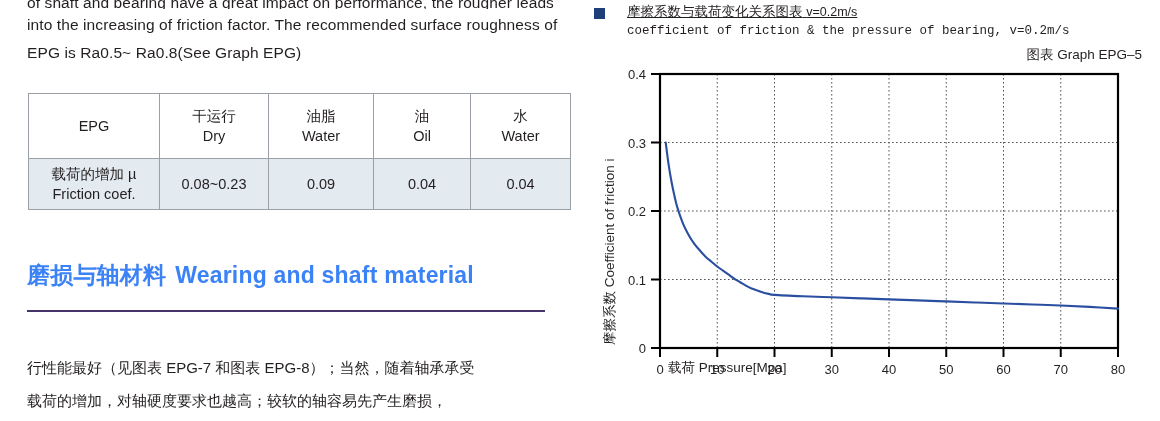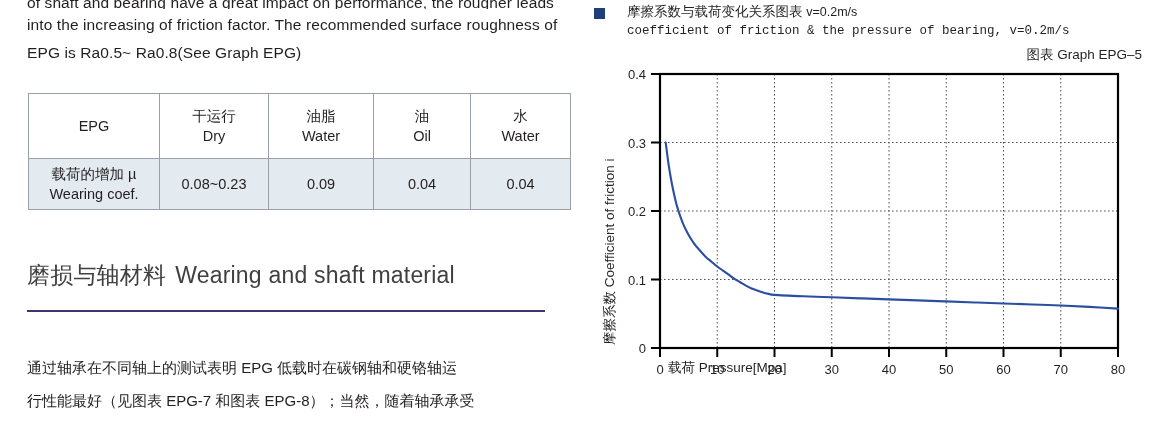--- a/index.html
+++ b/index.html
@@ -65,22 +65,22 @@
   #epg-table td.col-water { width: 95px; }
   .cell-cn { display: block; }
   .cell-en { display: block; }
 
   
   #section-heading {
     position: absolute;
     left: 27px;
     top: 252px;
     font-size: 23px;
-    font-weight: normal;
-    color: #404040;
+    font-weight: bold;
+    color: #3b82f6;
     letter-spacing: 0.2px;
     white-space: nowrap;
   }
   #section-heading .cn { margin-right: 9px; }
   #heading-rule {
     position: absolute;
     left: 27px;
     top: 302px;
     width: 518px;
     height: 2px;
@@ -119,20 +119,21 @@
   }
   #legend-text-block {
     position: absolute;
     left: 33px; top: -2px;
   }
   #legend-line-cn {
     font-size: 13.5px;
     line-height: 19px;
     color: #231f20;
     white-space: nowrap;
+    text-decoration: underline;
   }
   #legend-line-cn .spd { font-size: 12.5px; }
   #legend-line-en {
     font-size: 12.5px;
     line-height: 18px;
     color: #231f20;
     white-space: nowrap;
     font-family: Liberation Mono, monospace;
   }
   #graph-caption {
@@ -187,37 +188,36 @@
         <span class="cell-en">Oil</span>
       </td>
       <td class="col-water">
         <span class="cell-cn">水</span>
         <span class="cell-en">Water</span>
       </td>
     </tr>
     <tr class="data-row">
       <td class="col-label">
         <span class="cell-cn">载荷的增加 µ</span>
-        <span class="cell-en">Wearing coef.</span>
+        <span class="cell-en">Friction coef.</span>
       </td>
       <td class="col-dry">0.08~0.23</td>
       <td class="col-grease">0.09</td>
       <td class="col-oil">0.04</td>
       <td class="col-water">0.04</td>
     </tr>
   </tbody>
     </table>
 
   <div id="section-heading">
     <span class="cn">磨损与轴材料</span><span class="en">Wearing and shaft material</span>
   </div>
   <div id="heading-rule"></div>
 
   <div id="cn-paragraph">
-    <span class="pline">通过轴承在不同轴上的测试表明 EPG 低载时在碳钢轴和硬铬轴运</span>
     <span class="pline">行性能最好（见图表 EPG-7 和图表 EPG-8）；当然，随着轴承承受</span>
     <span class="pline">载荷的增加，对轴硬度要求也越高；较软的轴容易先产生磨损，</span>
   </div>
 </div>
 
 <div id="chart-panel">
 
   <div id="chart-legend">
     <div id="legend-swatch"></div>
     <div id="legend-text-block">

